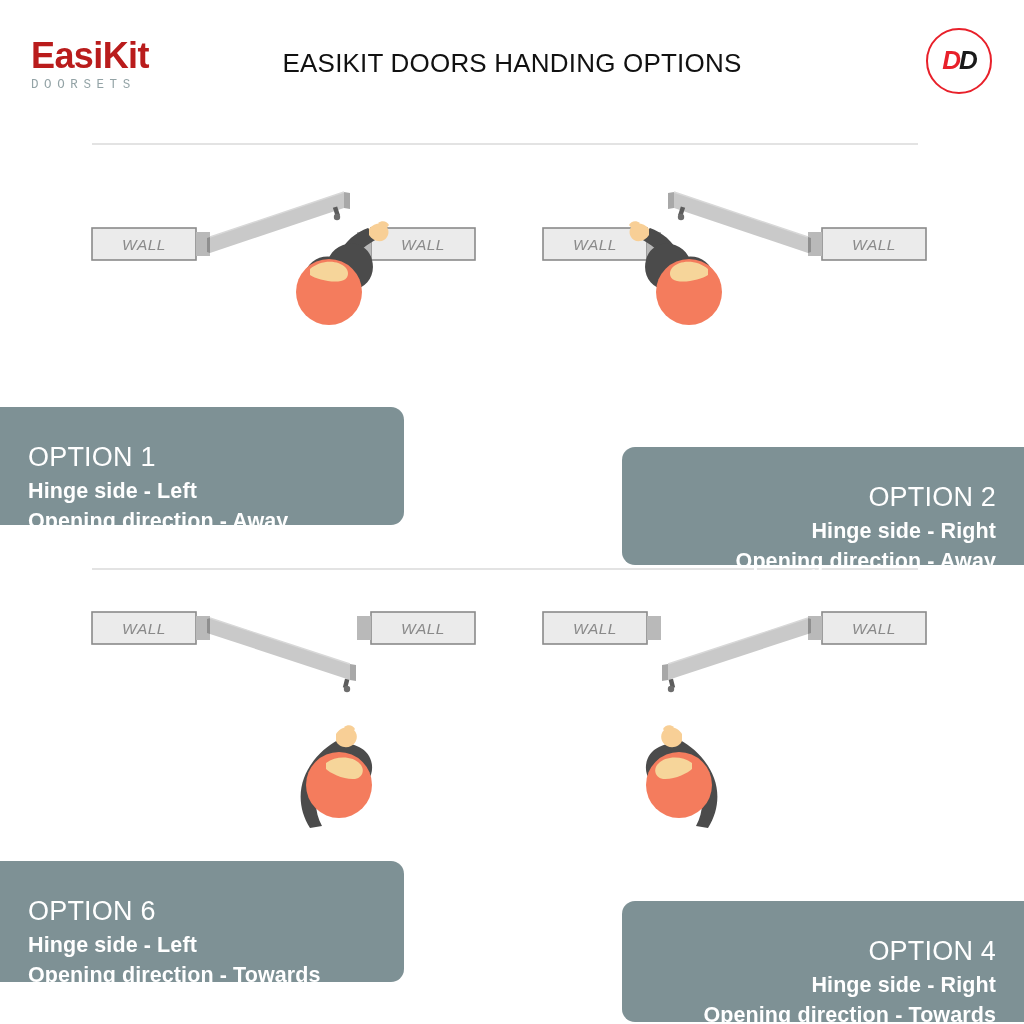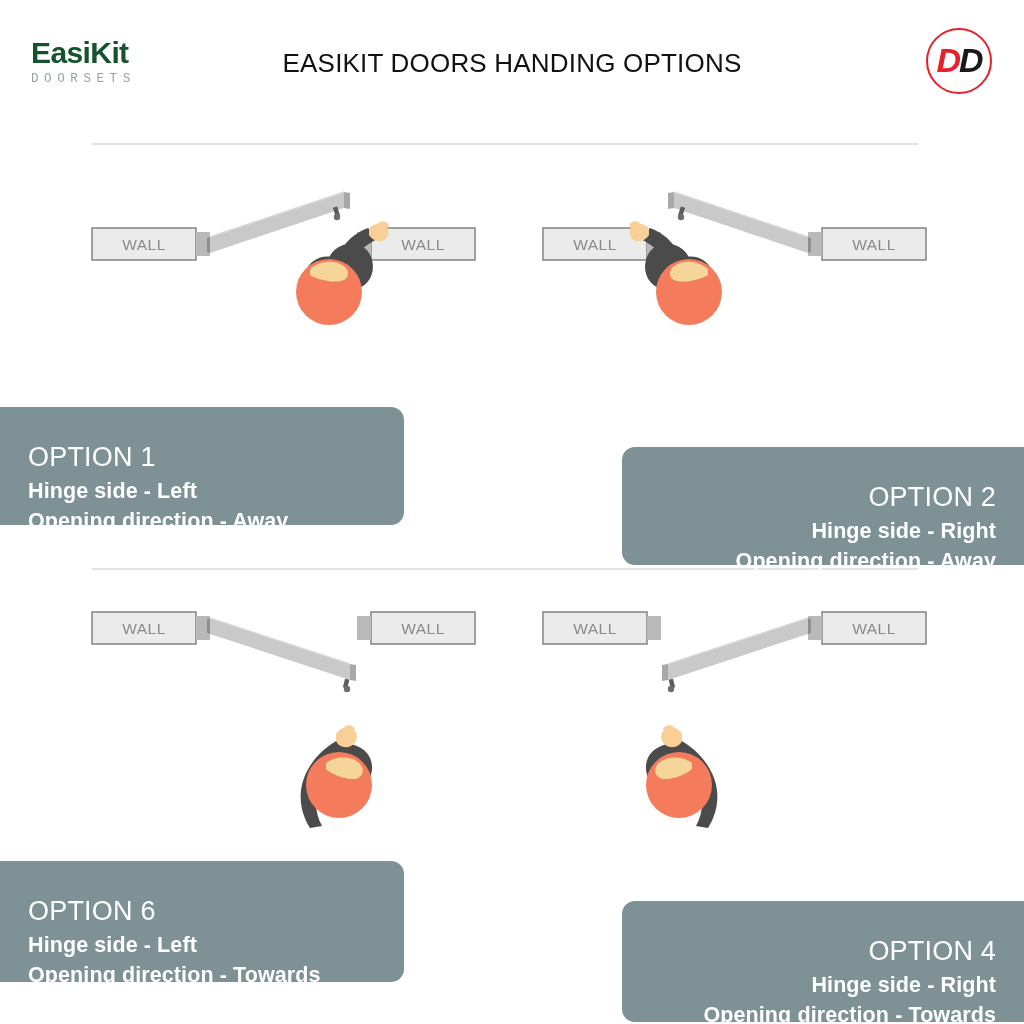--- a/index.html
+++ b/index.html
@@ -29,23 +29,23 @@
     width: 1024px;
     height: 128px;
   }
   .logo {
     position: absolute;
     left: 31px;
     top: 38px;
     width: 200px;
   }
   .logo-main {
-    font-size: 30px;
+    font-size: 36px;
     font-weight: bold;
-    color: #14532d;
+    color: #b91c1c;
     letter-spacing: -0.6px;
     line-height: 1;
     font-family: "Liberation Sans", sans-serif;
   }
   .logo-sub {
     font-size: 12.5px;
     color: #93a3a6;
     letter-spacing: 5.6px;
     margin-top: 5px;
     line-height: 1;
@@ -68,21 +68,21 @@
     width: 66px;
     height: 66px;
     border-radius: 50%;
     border: 2.5px solid #e8202a;
     box-sizing: border-box;
     display: flex;
     align-items: center;
     justify-content: center;
   }
   .dd-text {
-    font-size: 34px;
+    font-size: 26px;
     font-weight: bold;
     font-style: italic;
     letter-spacing: -2px;
     line-height: 1;
     transform: translateY(-1px);
   }
   .dd-red { color: #e8202a; }
   .dd-black { color: #1a1a1a; }
 
   
@@ -90,20 +90,21 @@
     position: absolute;
     height: 2px;
     background: #e3e3e3;
   }
   #divider-top { left: 92px; top: 143px; width: 826px; }
   #divider-mid { left: 92px; top: 568px; width: 826px; }
 
   
   .diagram {
     position: absolute;
+    font-style: italic;
   }
   #diagram-1 { left: 88px;  top: 180px; width: 410px; height: 150px; }
   #diagram-2 { left: 520px; top: 180px; width: 410px; height: 150px; }
   #diagram-3 { left: 88px;  top: 600px; width: 410px; height: 235px; }
   #diagram-4 { left: 520px; top: 600px; width: 410px; height: 235px; }
   .diagram svg { display: block; }
 
   
   .panel {
     position: absolute;

